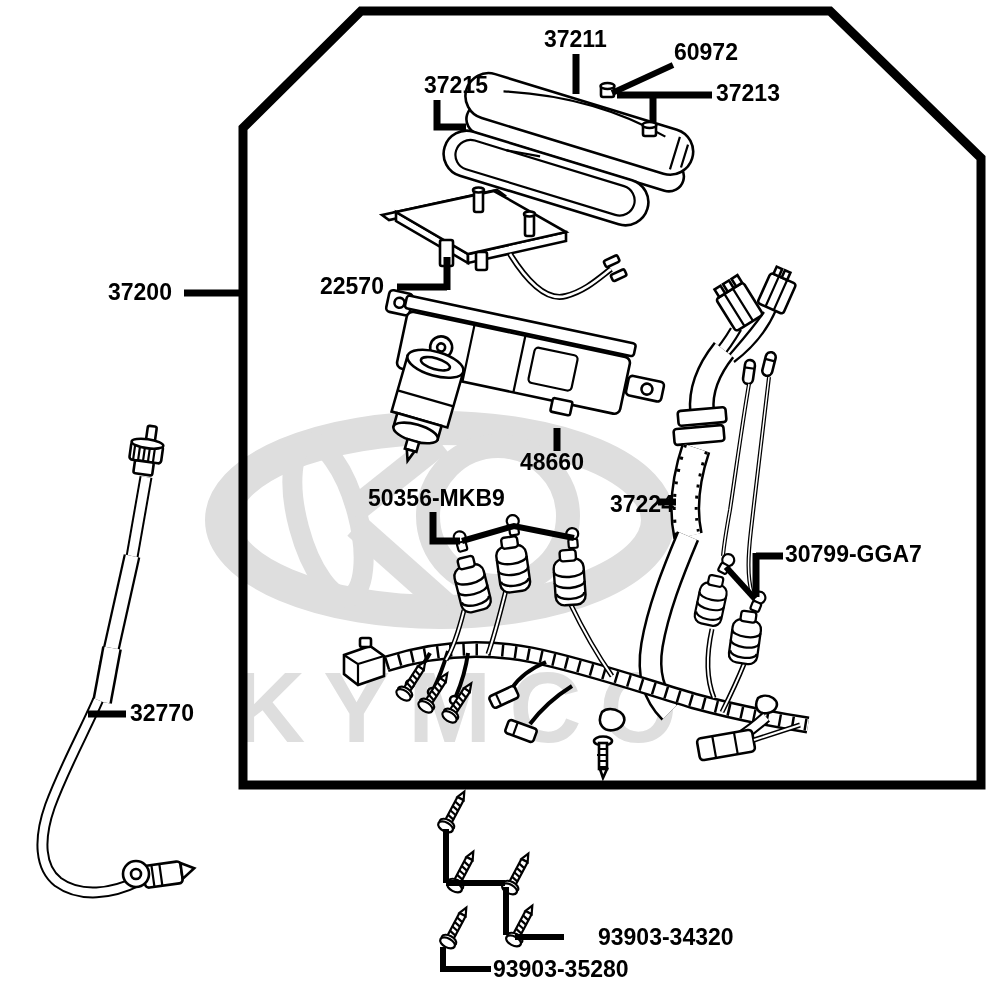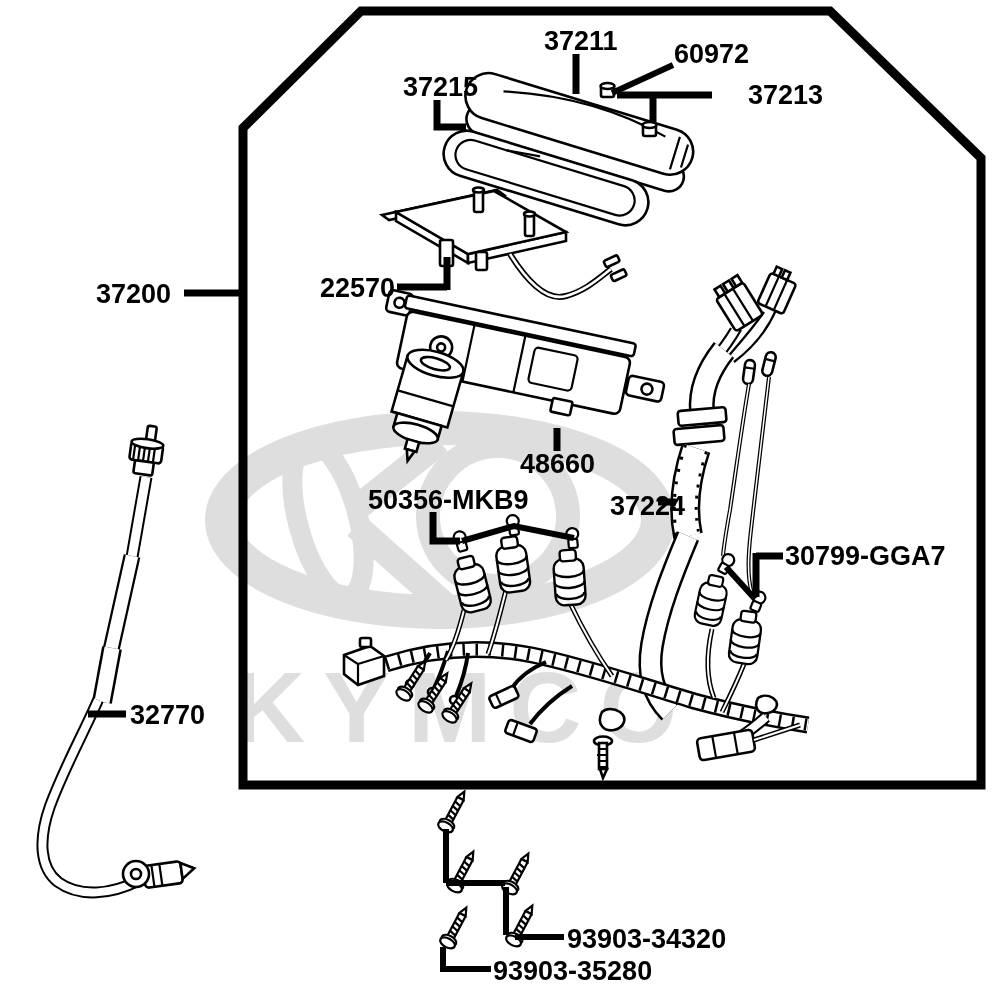--- a/index.html
+++ b/index.html
@@ -1,19 +1,19 @@
 <!DOCTYPE html>
 <html><head>
 <meta charset="utf-8">
 <style>
   html,body{margin:0;padding:0;background:#fff;}
   .stage{position:relative;width:1000px;height:988px;background:#fff;overflow:hidden;
          font-family:"Liberation Sans",sans-serif;}
   .stage svg{position:absolute;left:0;top:0;}
-  .part-label{position:absolute;font-weight:bold;font-size:27px;line-height:1;color:#000;
+  .part-label{position:absolute;font-weight:bold;font-size:23px;line-height:1;color:#000;
               white-space:nowrap;letter-spacing:0;}
   .lineart{fill:#fff;stroke:#000;stroke-width:2.6;}
   .thin{fill:none;stroke:#000;stroke-width:2.2;}
 </style>
 </head>
 <body>
 
 <div class="stage">
 
 <svg width="1000" height="988" viewBox="0 0 1000 988">
@@ -273,25 +273,25 @@
     <path d="M726,567 L755,599" stroke-width="6"></path>
     <path d="M126,714 H88"></path>
     <path d="M446,829 V883 M446,883 H505 M506,887 V935" stroke-width="6"></path>
     <path d="M515,937 H564" stroke-width="6"></path>
     <path d="M443,947 V969 H491" stroke-width="6"></path>
   </g>
 </svg>
 
 <div class="part-label" style="left:544px;top:28px">37211</div>
 <div class="part-label" style="left:674px;top:41px">60972</div>
-<div class="part-label" style="left:403px;top:74px">37215</div>
-<div class="part-label" style="left:748px;top:82px">37213</div>
-<div class="part-label" style="left:96px;top:281px">37200</div>
+<div class="part-label" style="left:424px;top:74px">37215</div>
+<div class="part-label" style="left:716px;top:82px">37213</div>
+<div class="part-label" style="left:108px;top:281px">37200</div>
 <div class="part-label" style="left:320px;top:275px">22570</div>
 <div class="part-label" style="left:520px;top:451px">48660</div>
 <div class="part-label" style="left:368px;top:487px">50356-MKB9</div>
 <div class="part-label" style="left:610px;top:493px">37224</div>
 <div class="part-label" style="left:785px;top:543px">30799-GGA7</div>
 <div class="part-label" style="left:130px;top:702px">32770</div>
-<div class="part-label" style="left:567px;top:926px">93903-34320</div>
+<div class="part-label" style="left:598px;top:926px">93903-34320</div>
 <div class="part-label" style="left:493px;top:958px">93903-35280</div>
 
 </div>
 
 </body></html>

